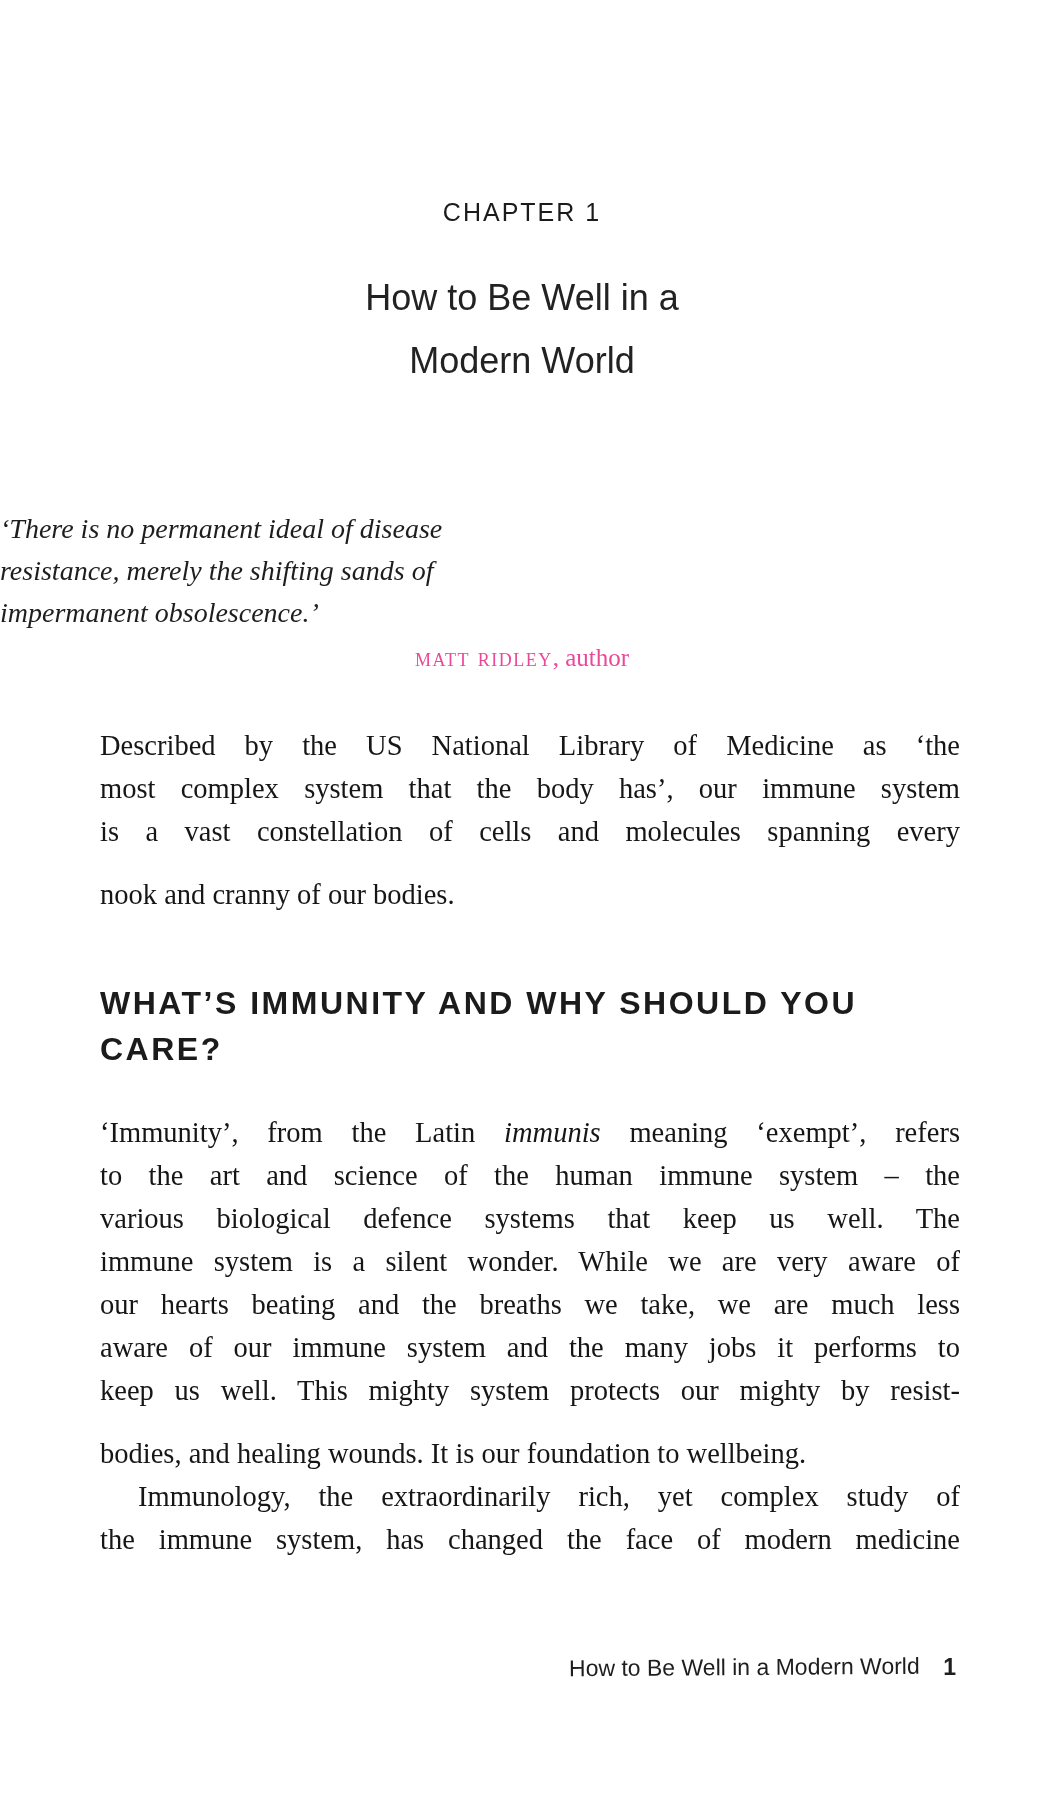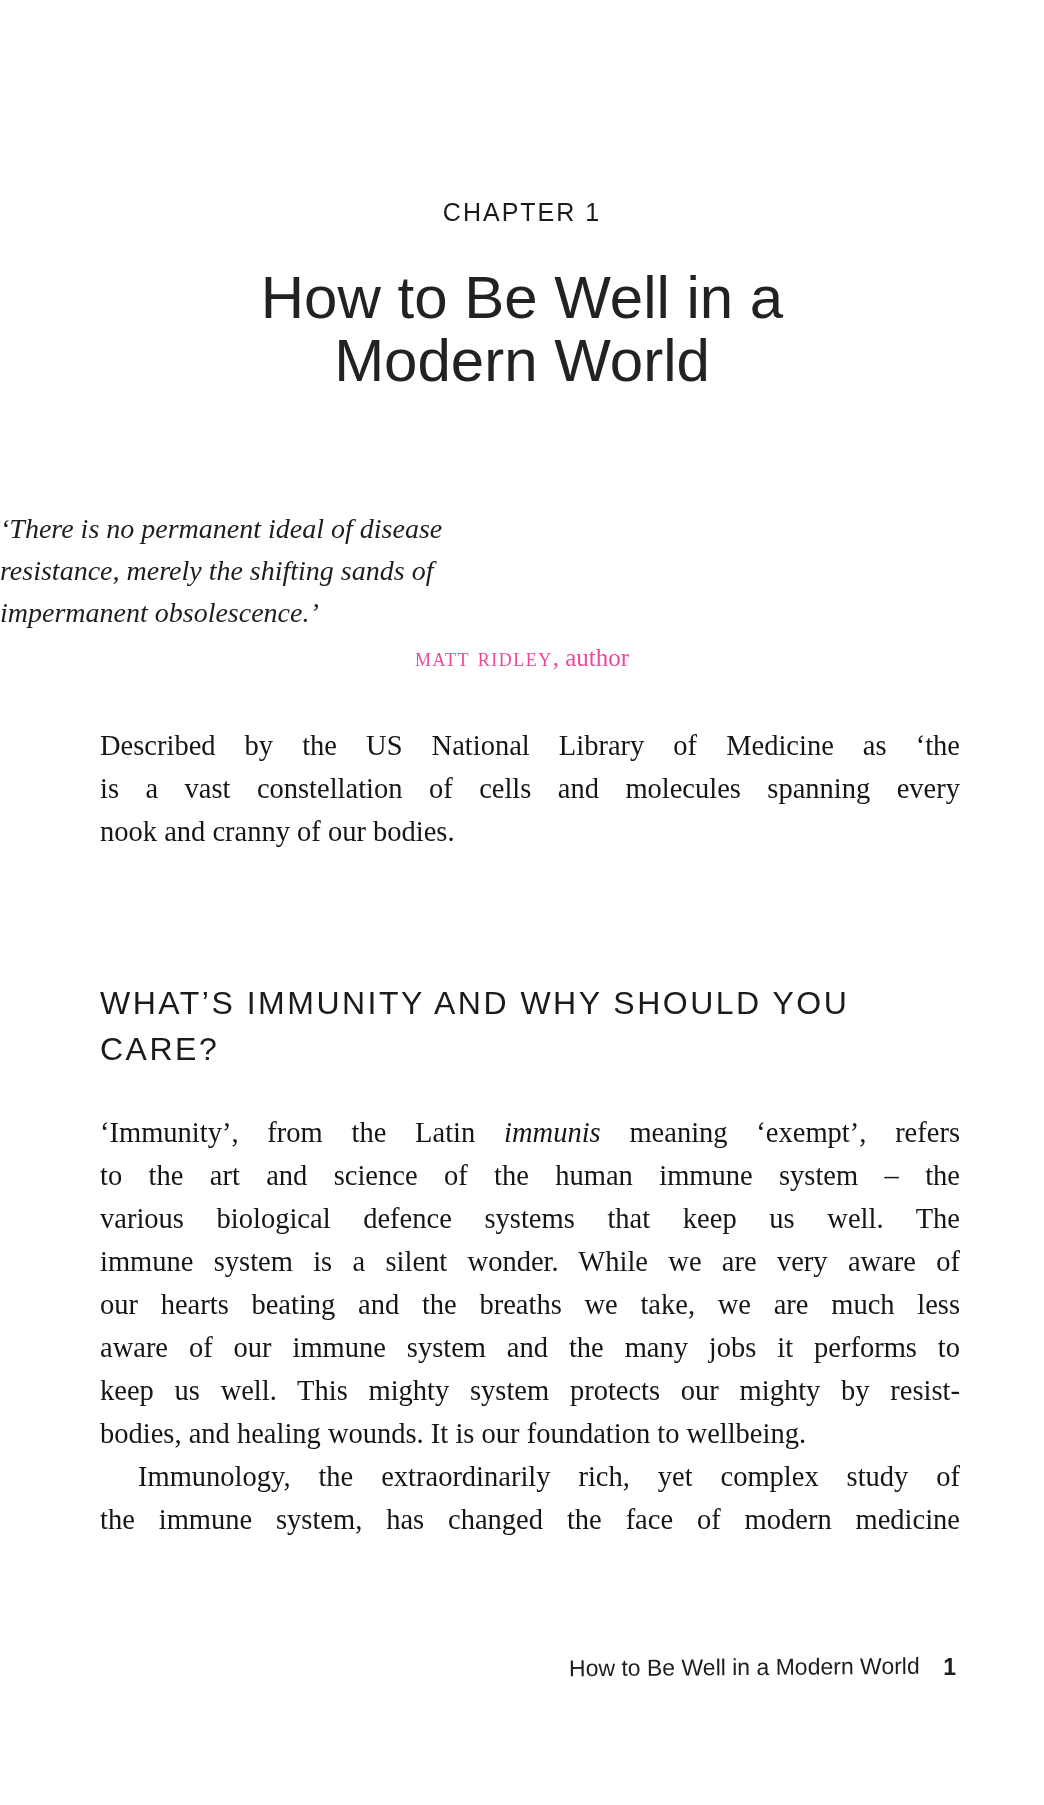--- a/index.html
+++ b/index.html
@@ -21,21 +21,21 @@
       font-size: 25px;
       letter-spacing: 2px;
       color: #1b1b1b;
     }
     .chapter-title {
       position: absolute;
       top: 266px; left: 0; width: 1044px;
       text-align: center;
       font-family: "Liberation Sans", sans-serif;
       font-weight: normal;
-      font-size: 60px;
+      font-size: 36px;
       line-height: 63px;
       color: #222222;
       margin: 0;
     }
 
     .epigraph {
       position: absolute;
       top: 508px; left: 0; width: 1044px;
       text-align: left;
       font-family: "Liberation Serif", serif;
@@ -67,30 +67,30 @@
       margin: 0;
     }
     .body-text .ln {
       display: block;
       height: 43px;
       line-height: 43px;
       text-align: justify;
       text-align-last: justify;
       white-space: nowrap;
     }
-    .body-text .ln.last { text-align-last: left; }
+    .body-text .ln.last { text-align-last: left; margin-top: 20px; }
     .body-text .ln.indent { padding-left: 38px; }
 
     .intro-para { top: 724px; }
 
     .section-heading {
       position: absolute;
       top: 980px; left: 100px; width: 880px;
       font-family: "Liberation Sans", sans-serif;
-      font-weight: normal;
+      font-weight: bold;
       font-size: 32px;
       line-height: 46px;
       letter-spacing: 2.5px;
       color: #1b1b1b;
       margin: 0;
     }
 
     .para-1 { top: 1111px; }
 
     .footer {
@@ -130,20 +130,21 @@
     <span>‘There is no permanent ideal of disease</span><br>
     <span>resistance, merely the shifting sands of</span><br>
     <span>impermanent obsolescence.’</span>
   </div>
   <div class="attribution">
     <span class="smallcaps">Matt Ridley</span><span>, author</span>
   </div>
 
   <div class="body-text intro-para">
     <span class="ln">Described by the US National Library of Medicine as ‘the</span>
+    <span class="ln">most complex system that the body has’, our immune system</span>
     <span class="ln">is a vast constellation of cells and molecules spanning every</span>
     <span class="ln last">nook and cranny of our bodies.</span>
   </div>
 
   <h2 class="section-heading">
     <span>WHAT’S IMMUNITY AND WHY SHOULD YOU</span><br>
     <span>CARE?</span>
   </h2>
 
   <div class="body-text para-1">

